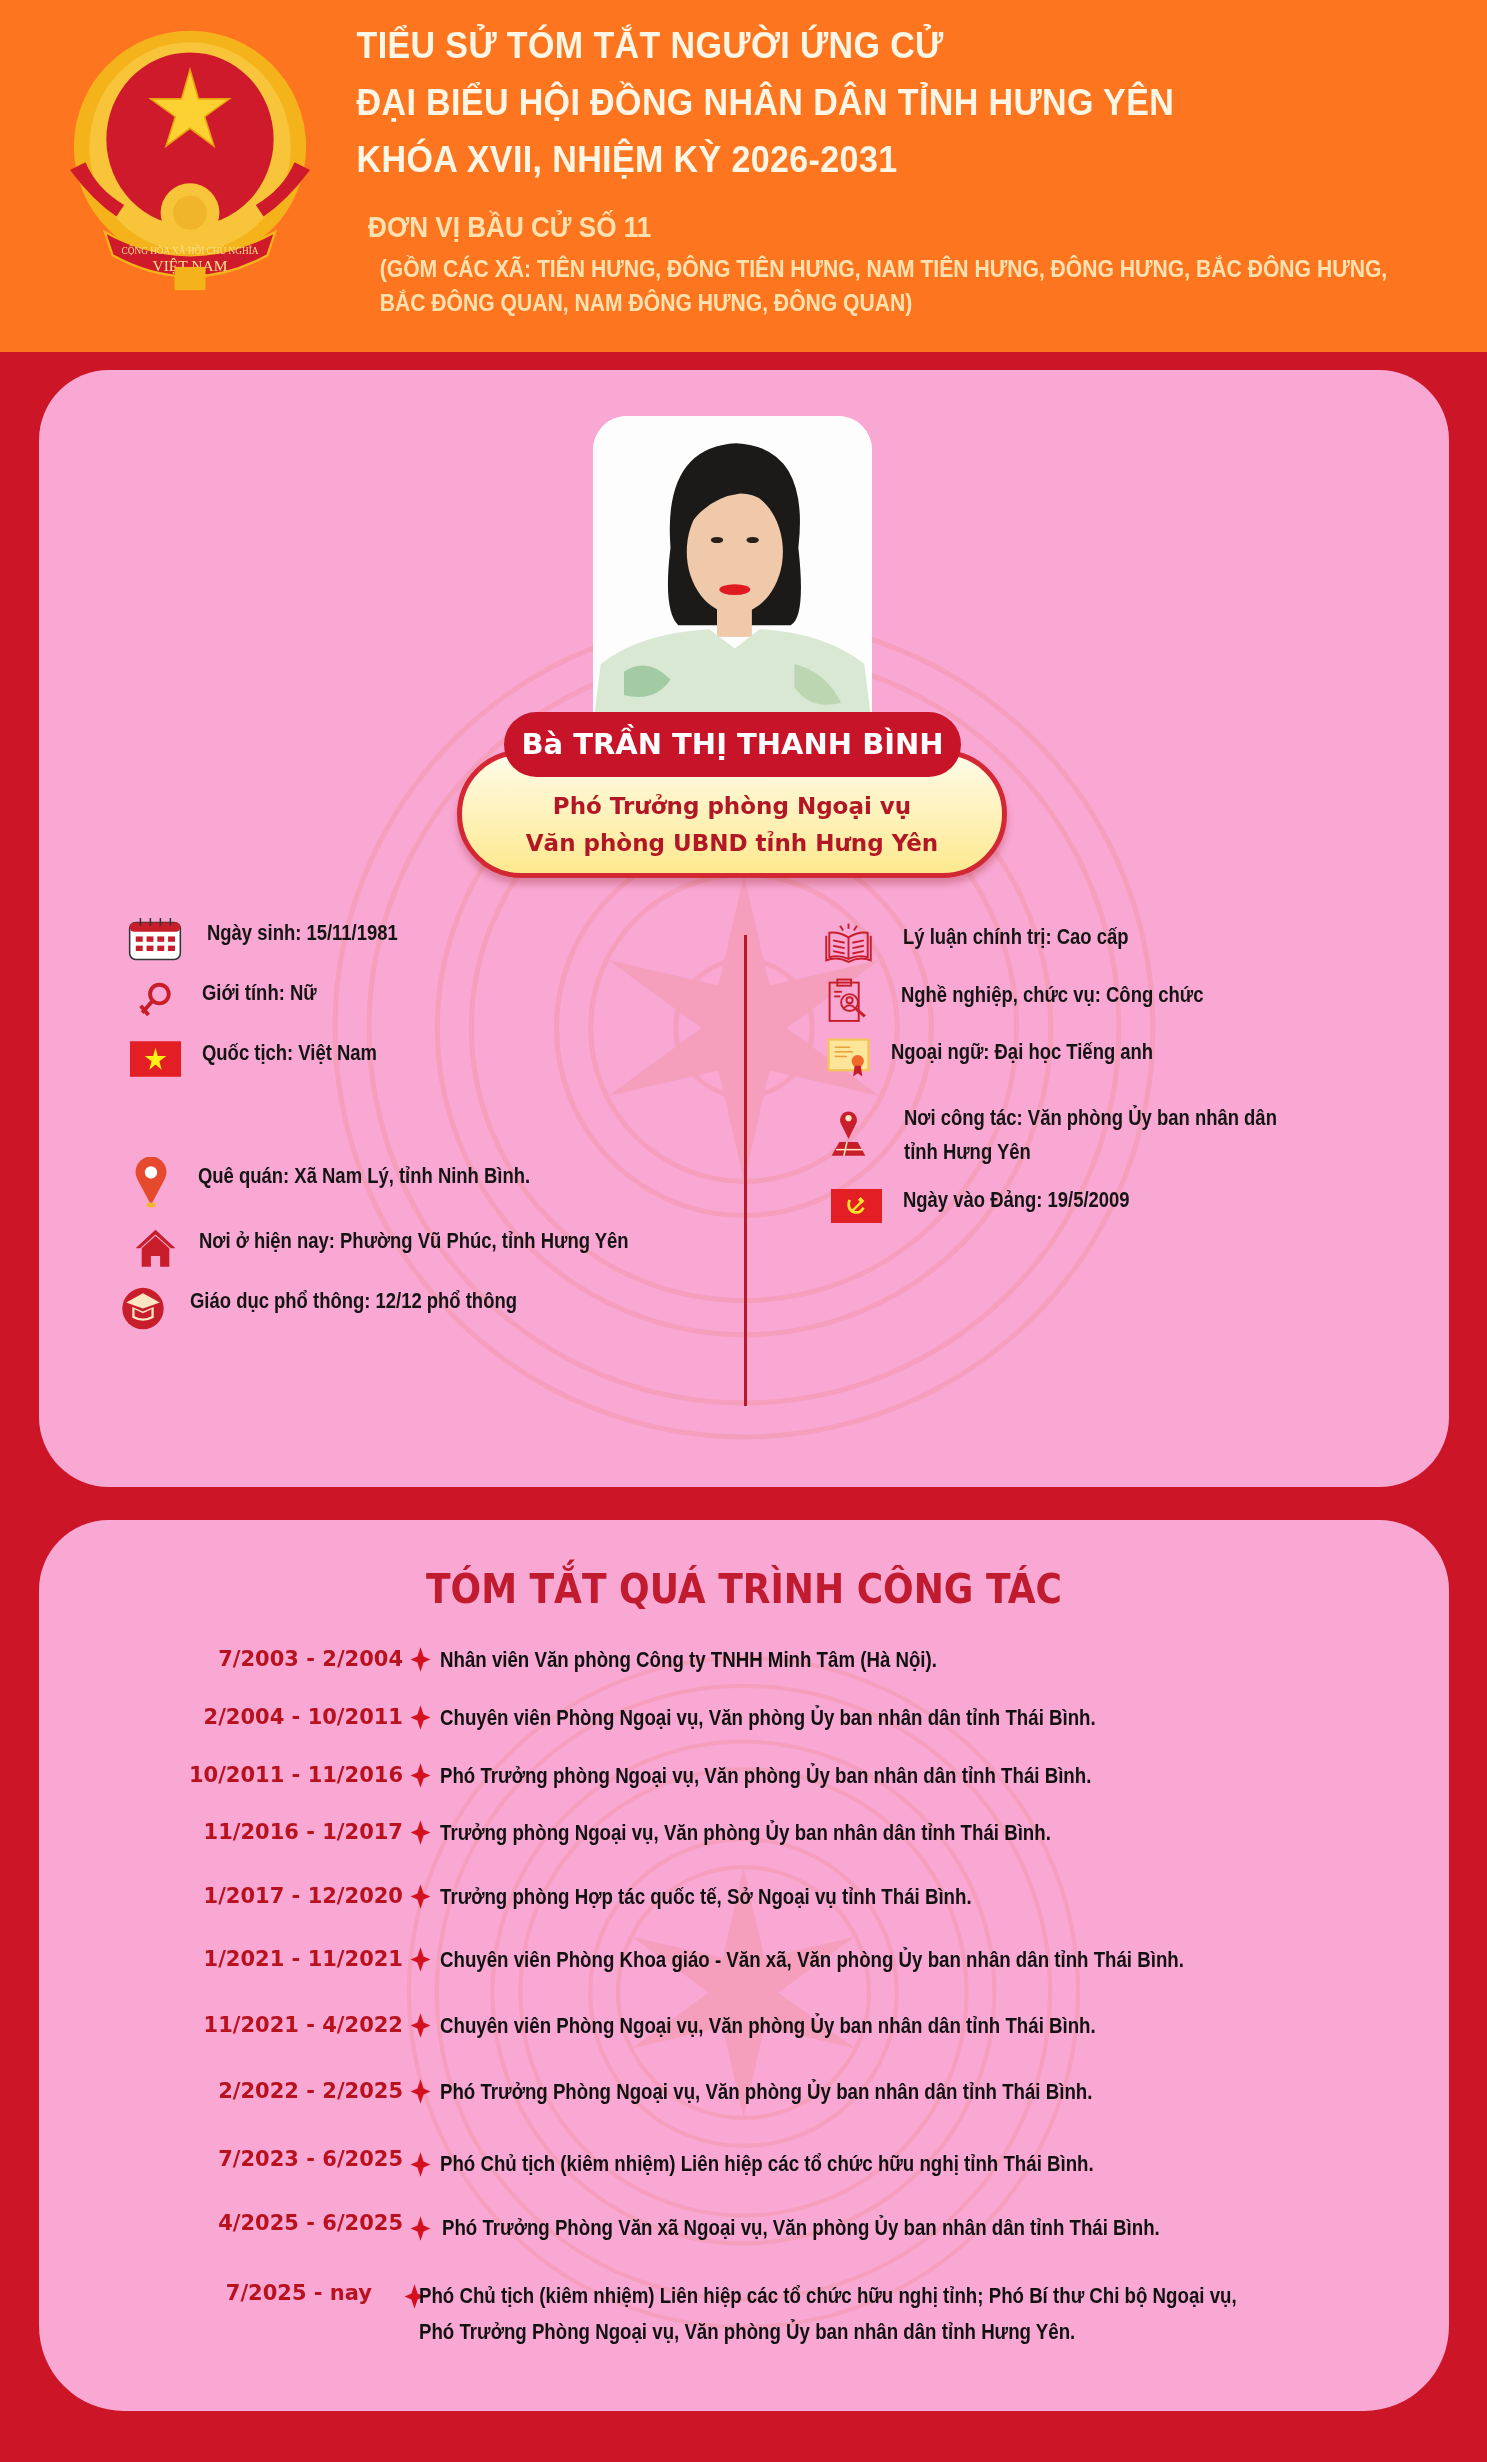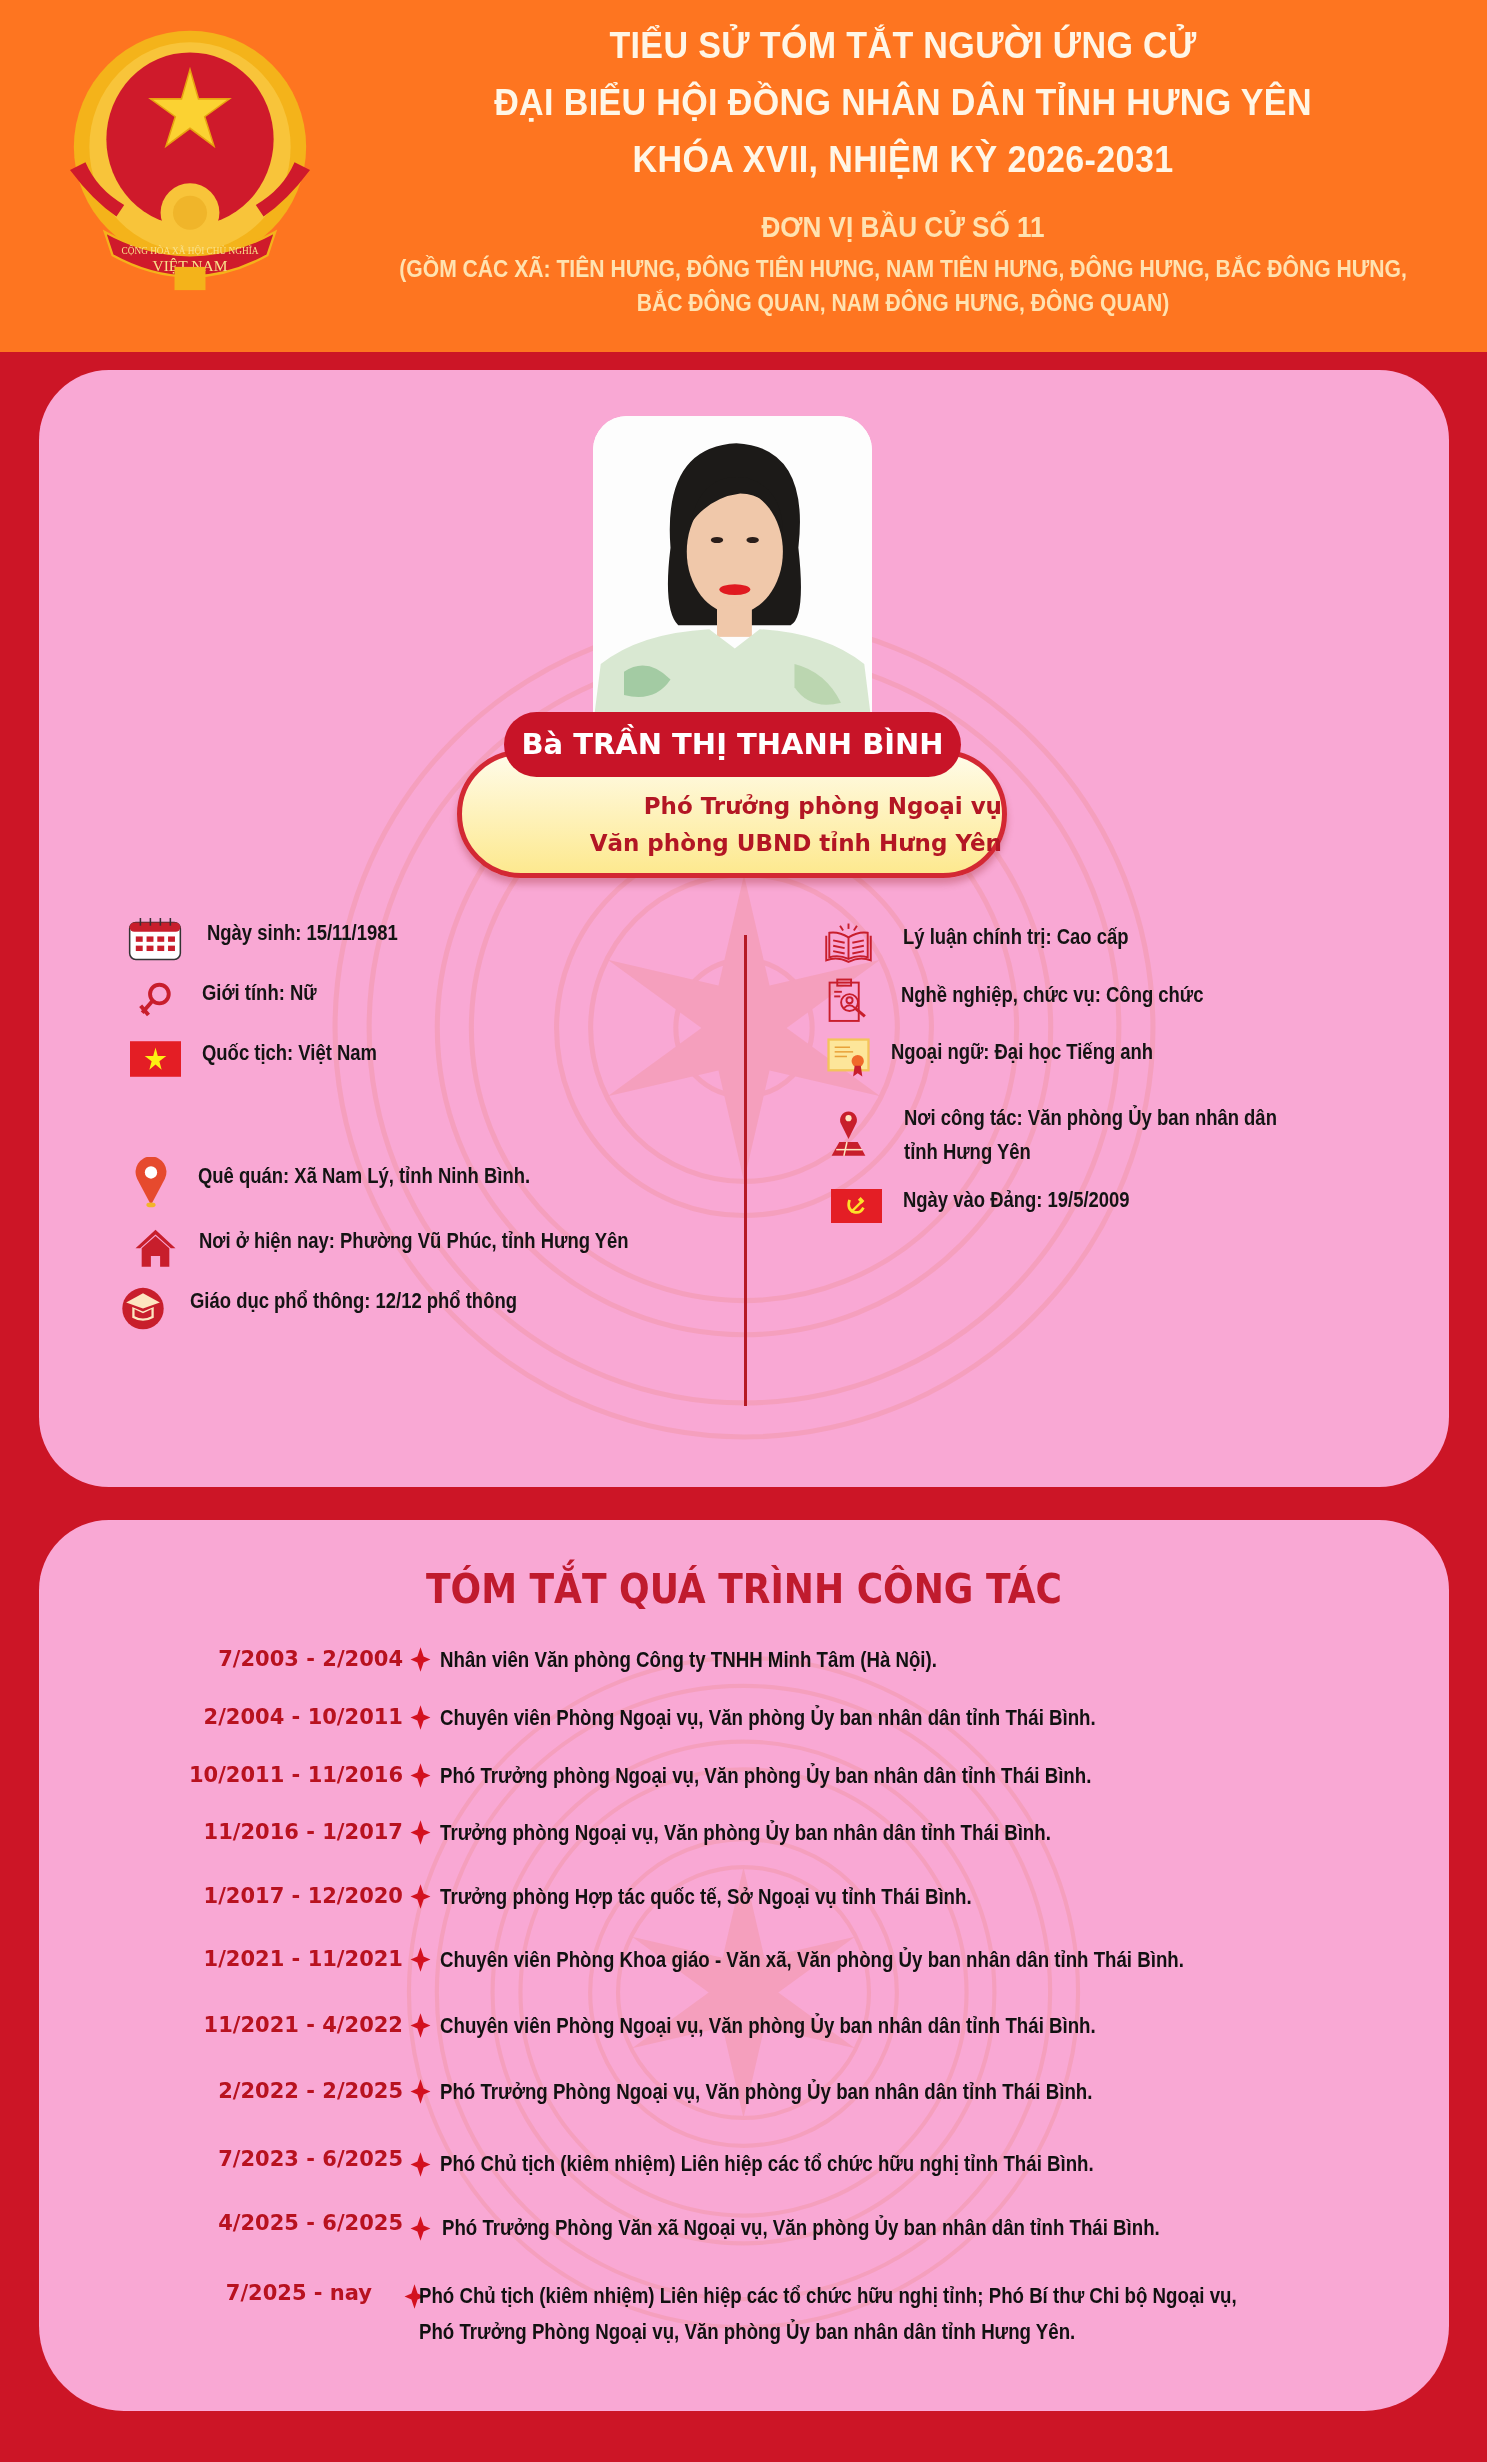--- a/index.html
+++ b/index.html
@@ -2,38 +2,38 @@
 <html style="font-size:12.4px"><head>
 <meta charset="utf-8">
 <style>
   * { box-sizing: border-box; margin: 0; padding: 0; }
   html, body { width: 1487px; height: 2462px; background: #cc1526; overflow: hidden; }
   body { position: relative; font-family: "Liberation Sans", sans-serif; }
 
   
   .header { position: absolute; left: 0; top: 0; width: 1487px; height: 352px; background: #fe7520; }
   .emblem { position: absolute; left: 62px; top: 23px; width: 256px; height: 271px; }
-  .title-block { position: absolute; left: 322px; top: 17px; width: 1162px; text-align: center; color: #fff6e6; }
+  .title-block { position: absolute; left: 310px; top: 17px; width: 1162px; text-align: left; color: #fff6e6; }
   .title-line { font-family: "Liberation Sans", sans-serif; font-weight: bold; font-size: 37px; line-height: 57px; letter-spacing: 0.4px; transform: scaleX(0.92); }
   .unit { margin-top: 23px; font-weight: bold; font-size: 29px; color: #ffe2b0; transform: scaleX(0.9); }
   .communes { margin-top: 7.7px; font-weight: bold; font-size: 24px; line-height: 34px; color: #ffe2b0; transform: scaleX(0.88); }
 
   
   .card { position: absolute; left: 39px; width: 1410px; background: #f9a8d4; overflow: hidden; }
   .card1 { top: 370px; height: 1117px; border-radius: 70px; }
   .card2 { top: 1520px; height: 891px; border-radius: 70px 70px 85px 85px; }
 
   .watermark { position: absolute; opacity: 0.14; pointer-events: none; }
 
   
   .photo { position: absolute; left: 554px; top: 46px; width: 279px; height: 310px; border-radius: 34px 34px 0 0; background: #ffffff; overflow: hidden; }
 
   
   .name-bar { position: absolute; left: 465px; top: 342px; width: 457px; height: 65px; background: #c81428; border-radius: 33px; color: #ffffff; font-family: "DejaVu Sans", sans-serif; font-weight: bold; font-size: 29px; line-height: 65px; text-align: center; z-index: 3; }
-  .position-box { position: absolute; left: 418px; top: 380px; width: 550px; height: 128px; border-radius: 66px; background: linear-gradient(#fffbe8, #fde98f); border: 5.4px solid #d32833; box-shadow: 0 6.2px 7.7px rgba(150,30,30,0.3); text-align: right; padding-top: 33px; z-index: 2; }
+  .position-box { position: absolute; left: 418px; top: 380px; width: 550px; height: 128px; border-radius: 66px; background: linear-gradient(#fffbe8, #fde98f); border: 5.4px solid #d32833; box-shadow: 0 6.2px 7.7px rgba(150,30,30,0.3); text-align: center; padding-top: 33px; z-index: 2; }
   .position-line { font-family: "DejaVu Sans", sans-serif; font-weight: bold; font-size: 23px; line-height: 37px; color: #b31624; }
 
   
   .info-item { position: absolute; display: flex; align-items: flex-start; }
   .info-icon { width: 54px; height: 46px; flex: none; display: flex; align-items: center; justify-content: center; }
   .info-text { font-family: "Liberation Sans", sans-serif; font-weight: bold; font-size: 22.5px; line-height: 34px; color: #141414; margin-left: 20px; transform-origin: left; transform: scaleX(0.82); white-space: nowrap; }
   .divider { position: absolute; left: 705px; top: 565px; width: 3.1px; height: 471px; background: #b51a26; }
 
   
   .tl-title { position: absolute; left: 0; top: 46px; width: 1410px; text-align: center; font-family: "DejaVu Sans", sans-serif; font-weight: bold; font-size: 40px; color: #c01b2e; transform: scaleX(0.9); }

